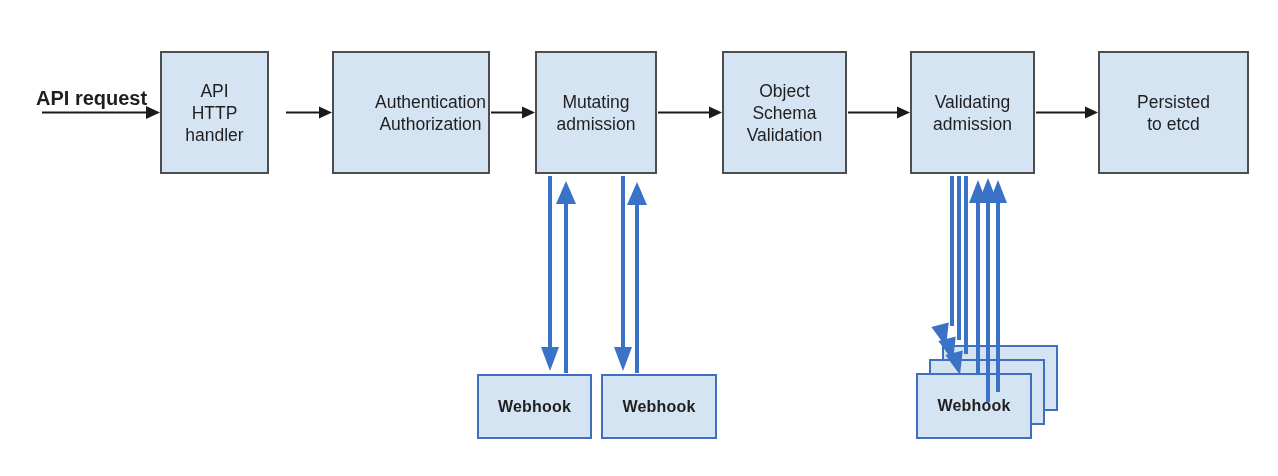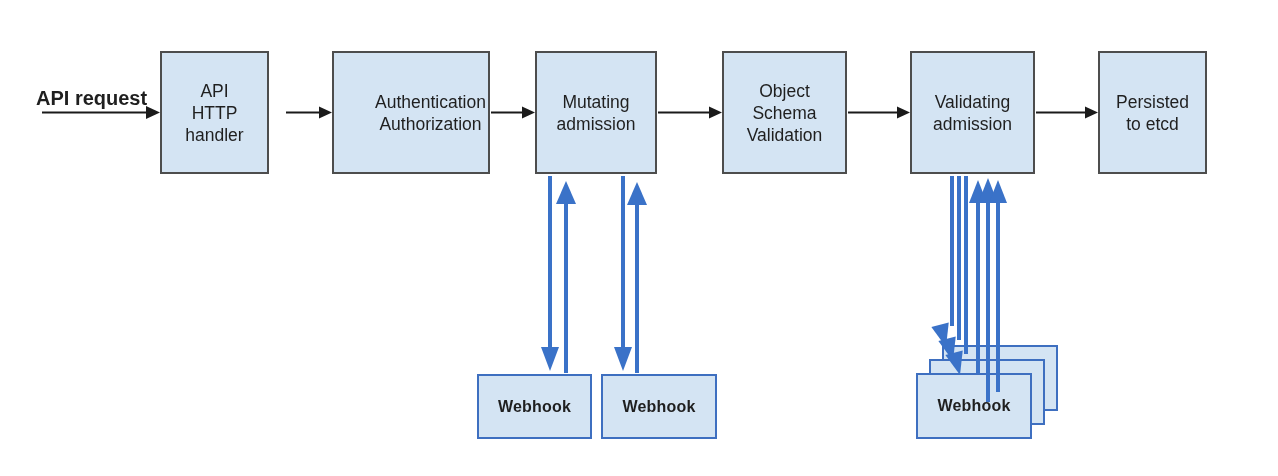--- a/index.html
+++ b/index.html
@@ -88,21 +88,21 @@
   </div>
   <div class="node" style="left:722px; width:125px;">
     <span class="label">Object
 Schema
 Validation</span>
   </div>
   <div class="node" style="left:910px; width:125px;">
     <span class="label">Validating
 admission</span>
   </div>
-  <div class="node" style="left:1098px; width:109px;">
+  <div class="node" style="left:1098px; width:151px;">
     <span class="label">Persisted
 to etcd</span>
   </div>
 
   <div class="flow-label">API request</div>
 
   <div class="webhook" style="left:477px; top:374px; width:115px; height:65px;">
     <span class="label">Webhook</span>
   </div>
   <div class="webhook" style="left:601px; top:374px; width:116px; height:65px;">

